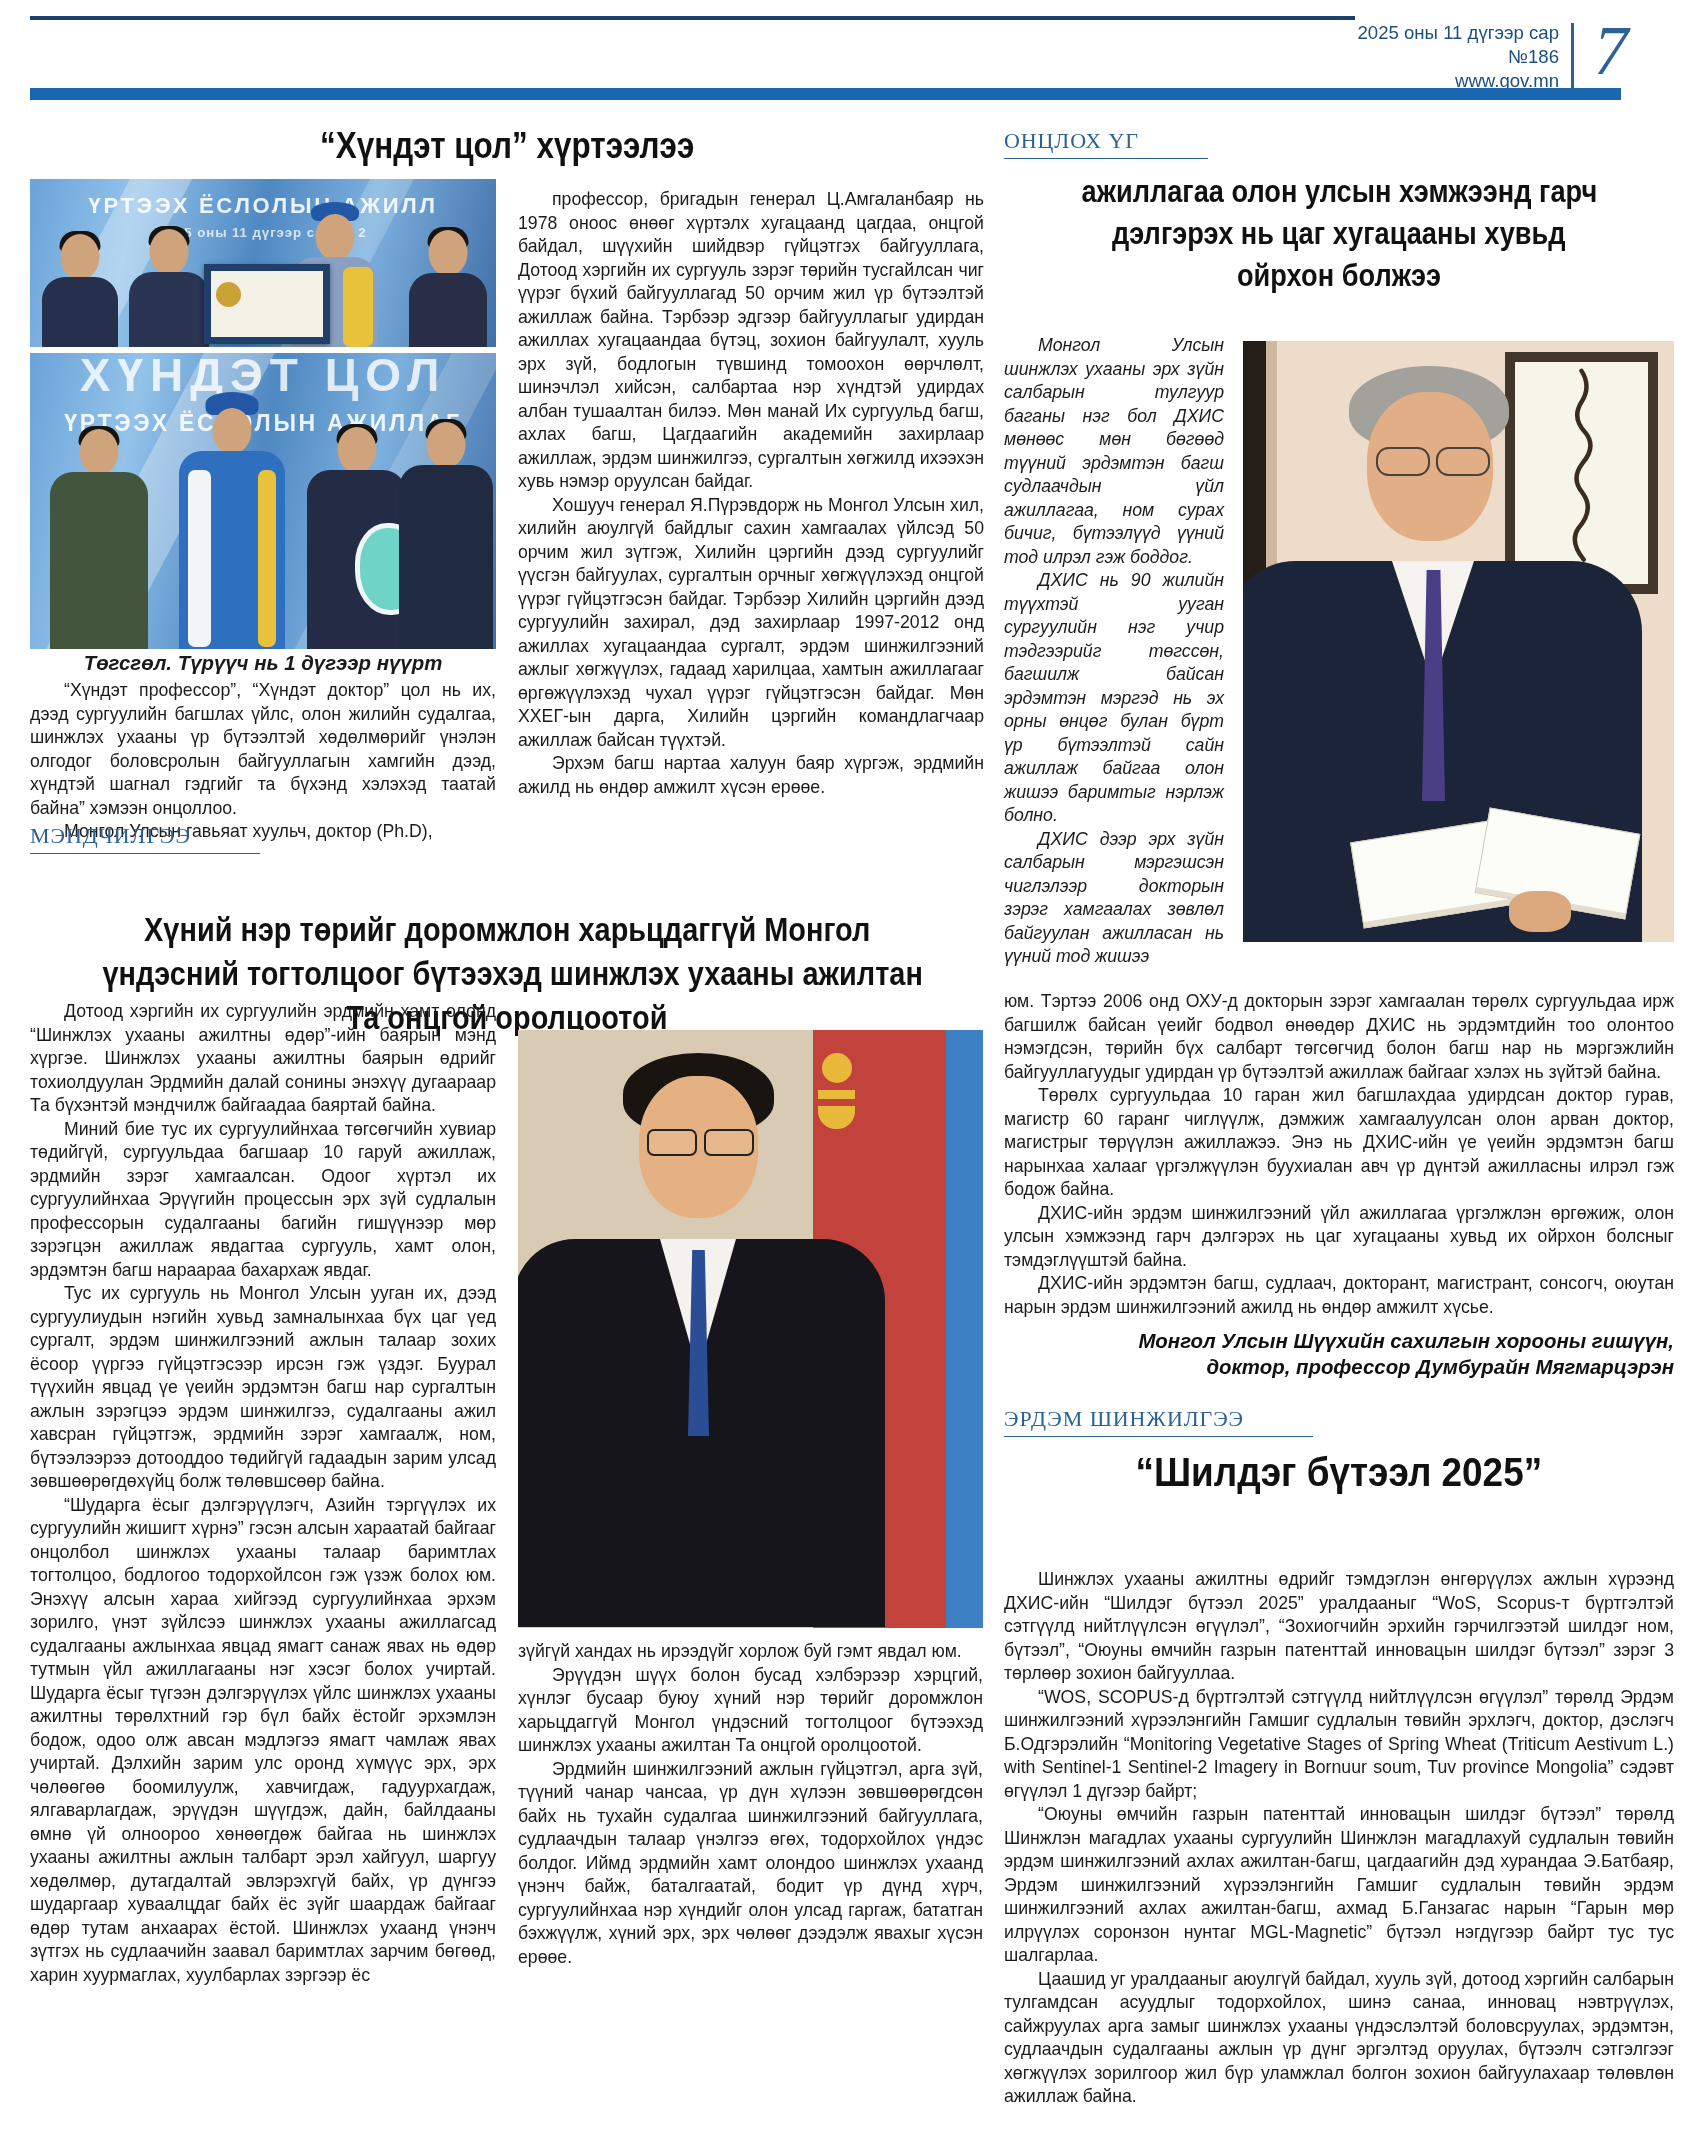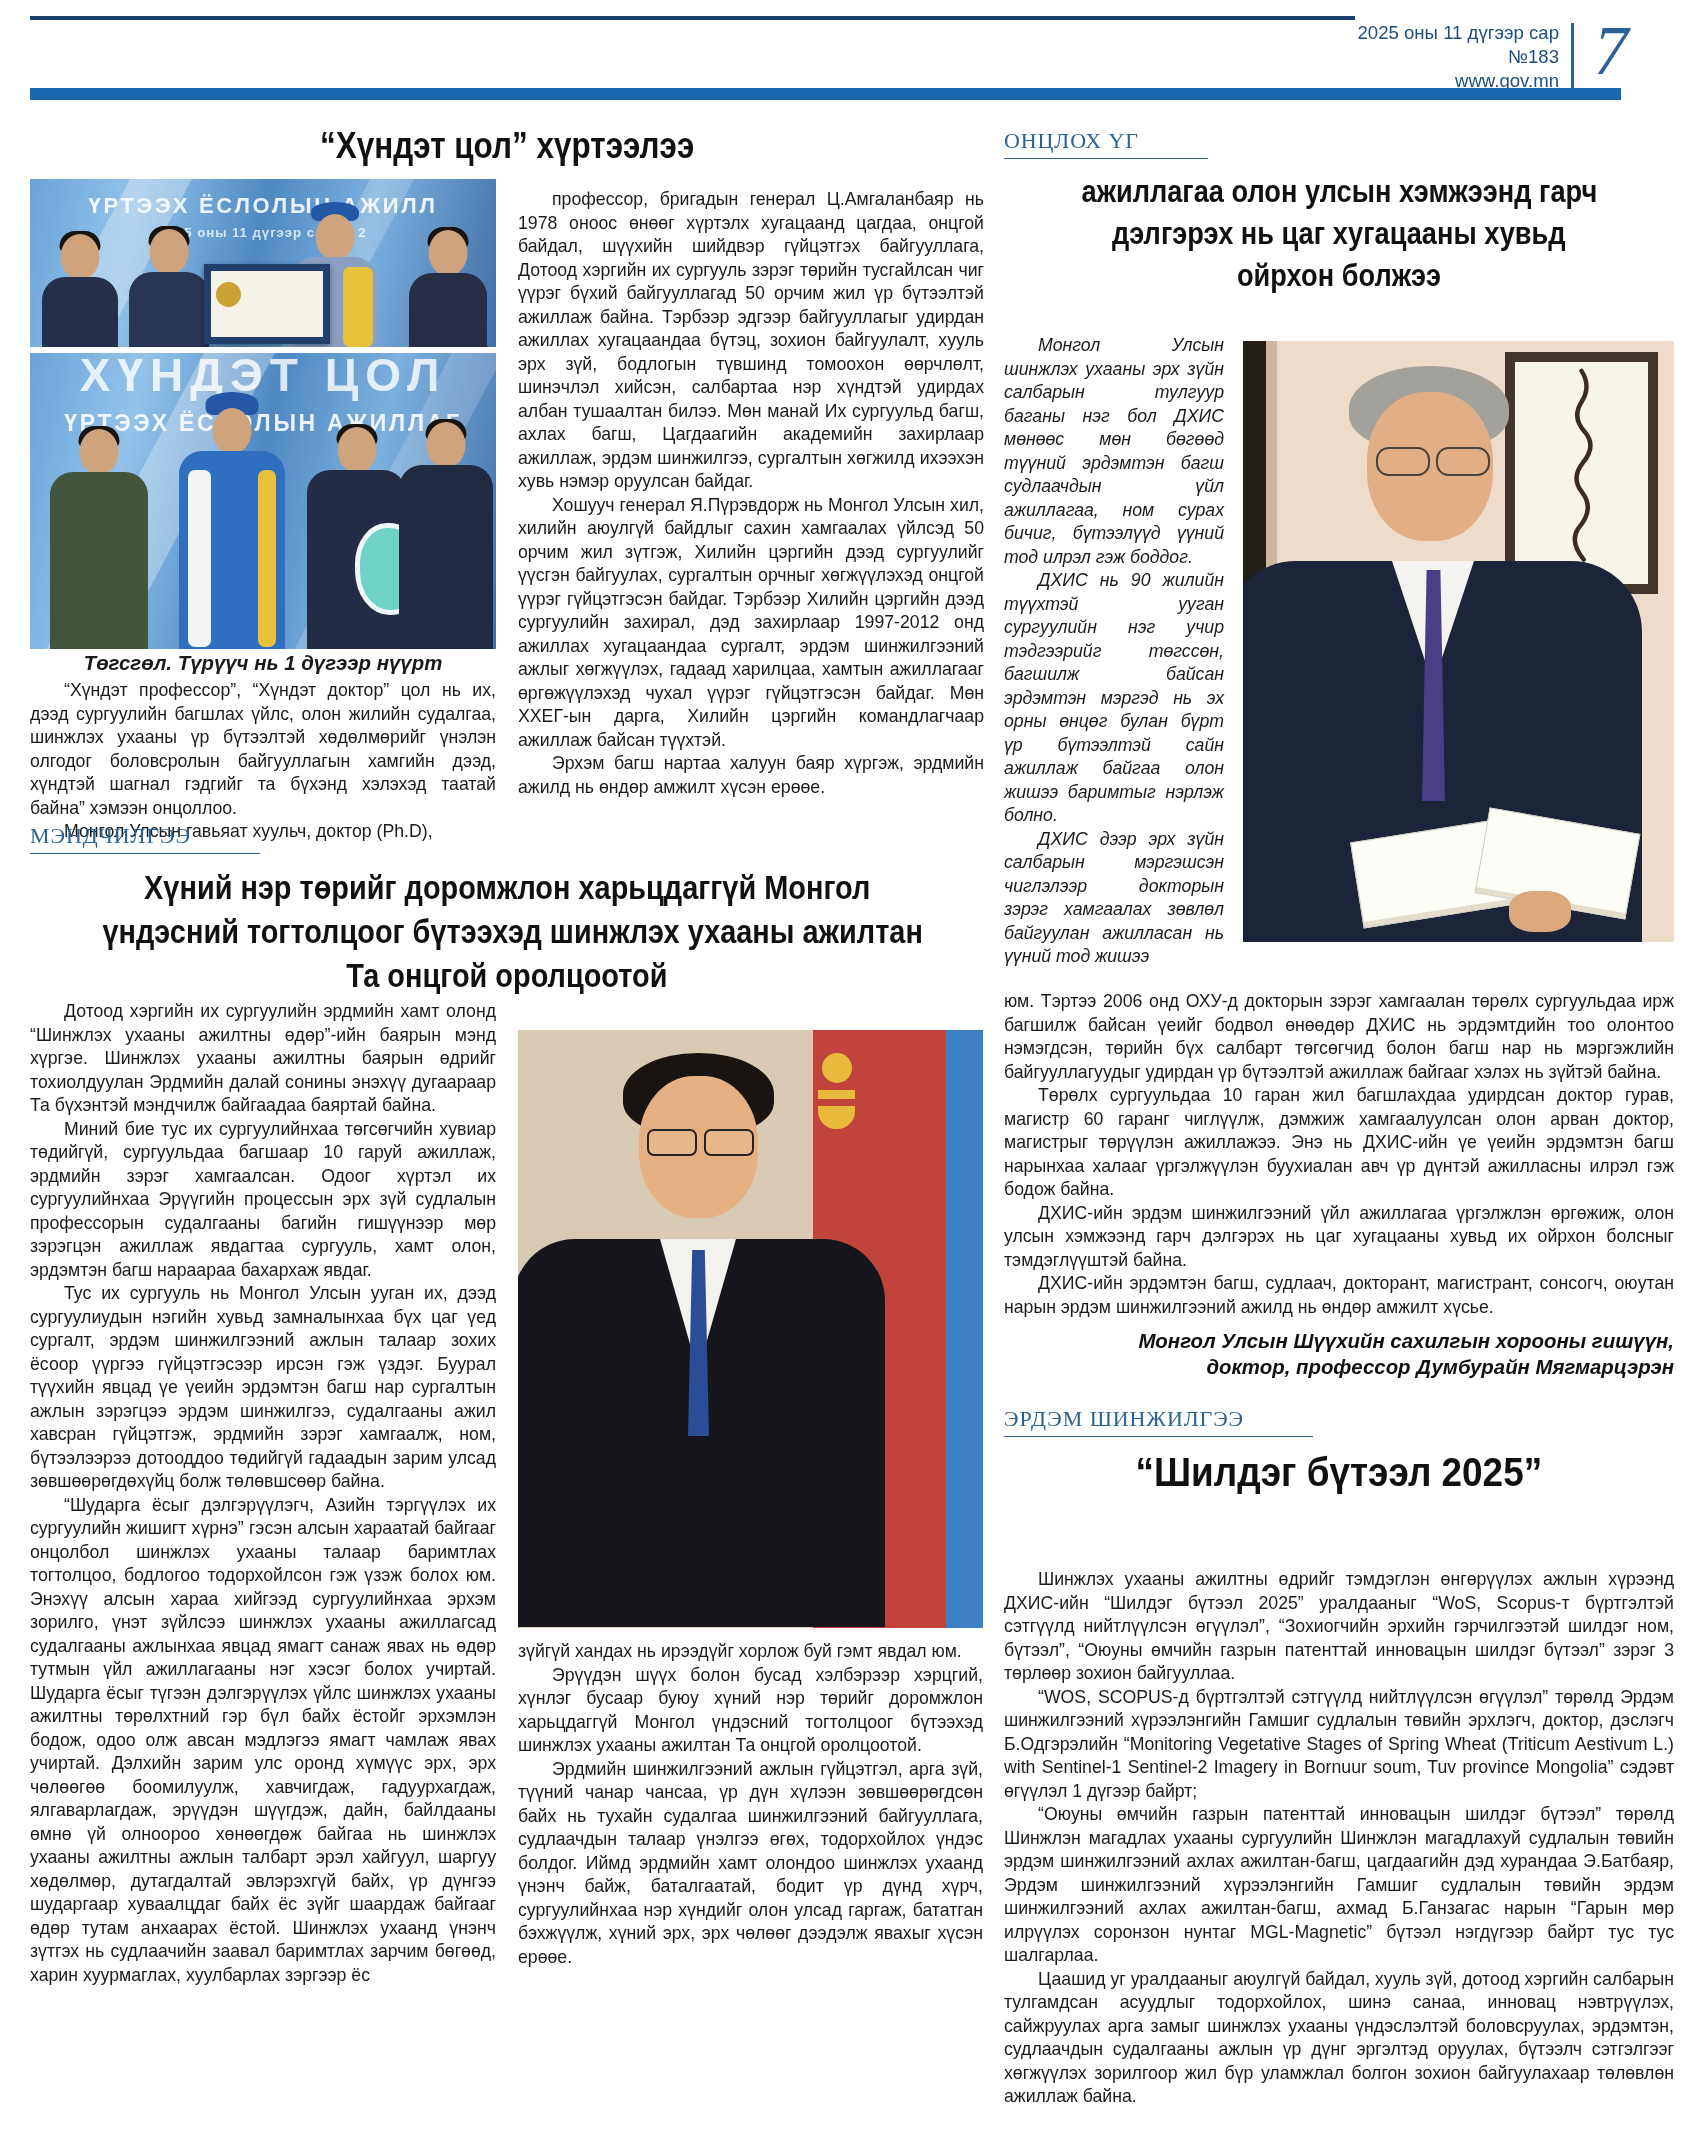--- a/index.html
+++ b/index.html
@@ -54,21 +54,21 @@
   .book{position:absolute;background:#fdfdf8;border:0.9px solid #cfc9bb;box-shadow:inset 0 -5.3px 0 #e4ddcd;}
 </style>
 </head>
 <body>
 
 <div class="page">
 
   <div class="top-rule"></div>
   <div class="masthead-meta">
     <div>2025 оны 11 дүгээр сар</div>
-    <div>№183</div>
+    <div>№186</div>
     <div>www.gov.mn</div>
   </div>
   <div class="masthead-divider"></div>
   <div class="page-number">7</div>
   <div class="thick-bar"></div>
 
   <div class="art-title" style="left:30px;top:124px;width:954px;font-size:37px;line-height:44px;">
     <div class="tl"><span>“Хүндэт цол” хүртээлээ</span></div>
   </div>
 
@@ -141,21 +141,21 @@
   </div>
 
   <div class="body-col" style="left:518px;top:188px;width:466px;">
     <p>профессор, бригадын генерал Ц.Амгаланбаяр нь 1978 оноос өнөөг хүртэлх хугацаанд цагдаа, онцгой байдал, шүүхийн шийдвэр гүйцэтгэх байгууллага, Дотоод хэргийн их сургууль зэрэг төрийн тусгайлсан чиг үүрэг бүхий байгууллагад 50 орчим жил үр бүтээлтэй ажиллаж байна. Тэрбээр эдгээр байгууллагыг удирдан ажиллах хугацаандаа бүтэц, зохион байгуулалт, хууль эрх зүй, бодлогын түвшинд томоохон өөрчлөлт, шинэчлэл хийсэн, салбартаа нэр хүндтэй удирдах албан тушаалтан билээ. Мөн манай Их сургуульд багш, ахлах багш, Цагдаагийн академийн захирлаар ажиллаж, эрдэм шинжилгээ, сургалтын хөгжилд ихээхэн хувь нэмэр оруулсан байдаг.</p>
     <p>Хошууч генерал Я.Пүрэвдорж нь Монгол Улсын хил, хилийн аюулгүй байдлыг сахин хамгаалах үйлсэд 50 орчим жил зүтгэж, Хилийн цэргийн дээд сургуулийг үүсгэн байгуулах, сургалтын орчныг хөгжүүлэхэд онцгой үүрэг гүйцэтгэсэн байдаг. Тэрбээр Хилийн цэргийн дээд сургуулийн захирал, дэд захирлаар 1997-2012 онд ажиллах хугацаандаа сургалт, эрдэм шинжилгээний ажлыг хөгжүүлэх, гадаад харилцаа, хамтын ажиллагааг өргөжүүлэхэд чухал үүрэг гүйцэтгэсэн байдаг. Мөн ХХЕГ-ын дарга, Хилийн цэргийн командлагчаар ажиллаж байсан түүхтэй.</p>
     <p>Эрхэм багш нартаа халуун баяр хүргэж, эрдмийн ажилд нь өндөр амжилт хүсэн ерөөе.</p>
   </div>
 
   <div class="section-label" style="left:30px;top:823px;">МЭНДЧИЛГЭЭ</div>
 
-  <div class="art-title" style="left:30px;top:865px;width:954px;font-size:34px;line-height:44px;text-decoration:underline;">
+  <div class="art-title" style="left:30px;top:907px;width:954px;font-size:34px;line-height:44px;text-decoration:underline;">
     <div class="tl"><span>Хүний нэр төрийг доромжлон харьцдаггүй Монгол</span></div>
     <div class="tl"><span>үндэсний тогтолцоог бүтээхэд шинжлэх ухааны ажилтан</span></div>
     <div class="tl"><span>Та онцгой оролцоотой</span></div>
   </div>
 
   <div class="body-col" style="left:30px;top:1000px;width:466px;height:1146px;overflow:hidden;">
     <p>Дотоод хэргийн их сургуулийн эрдмийн хамт олонд “Шинжлэх ухааны ажилтны өдөр”-ийн баярын мэнд хүргэе. Шинжлэх ухааны ажилтны баярын өдрийг тохиолдуулан Эрдмийн далай сонины энэхүү дугаараар Та бүхэнтэй мэндчилж байгаадаа баяртай байна.</p>
     <p>Миний бие тус их сургуулийнхаа төгсөгчийн хувиар төдийгүй, сургуульдаа багшаар 10 гаруй ажиллаж, эрдмийн зэрэг хамгаалсан. Одоог хүртэл их сургуулийнхаа Эрүүгийн процессын эрх зүй судлалын профессорын судалгааны багийн гишүүнээр мөр зэрэгцэн ажиллаж явдагтаа сургууль, хамт олон, эрдэмтэн багш нараараа бахархаж явдаг.</p>
     <p>Тус их сургууль нь Монгол Улсын ууган их, дээд сургуулиудын нэгийн хувьд замналынхаа бүх цаг үед сургалт, эрдэм шинжилгээний ажлын талаар зохих ёсоор үүргээ гүйцэтгэсээр ирсэн гэж үздэг. Буурал түүхийн явцад үе үеийн эрдэмтэн багш нар сургалтын ажлын зэрэгцээ эрдэм шинжилгээ, судалгааны ажил хавсран гүйцэтгэж, эрдмийн зэрэг хамгаалж, ном, бүтээлээрээ дотооддоо төдийгүй гадаадын зарим улсад зөвшөөрөгдөхүйц болж төлөвшсөөр байна.</p>
     <p>“Шударга ёсыг дэлгэрүүлэгч, Азийн тэргүүлэх их сургуулийн жишигт хүрнэ” гэсэн алсын хараатай байгааг онцолбол шинжлэх ухааны талаар баримтлах тогтолцоо, бодлогоо тодорхойлсон гэж үзэж болох юм. Энэхүү алсын хараа хийгээд сургуулийнхаа эрхэм зорилго, үнэт зүйлсээ шинжлэх ухааны ажиллагсад судалгааны ажлынхаа явцад ямагт санаж явах нь өдөр тутмын үйл ажиллагааны нэг хэсэг болох учиртай. Шударга ёсыг түгээн дэлгэрүүлэх үйлс шинжлэх ухааны ажилтны төрөлхтний гэр бүл байх ёстойг эрхэмлэн бодож, одоо олж авсан мэдлэгээ ямагт чамлаж явах учиртай. Дэлхийн зарим улс оронд хүмүүс эрх, эрх чөлөөгөө боомилуулж, хавчигдаж, гадуурхагдаж, ялгаварлагдаж, эрүүдэн шүүгдэж, дайн, байлдааны өмнө үй олноороо хөнөөгдөж байгаа нь шинжлэх ухааны ажилтны ажлын талбарт эрэл хайгуул, шаргуу хөдөлмөр, дутагдалтай эвлэрэхгүй байх, үр дүнгээ шударгаар хуваалцдаг байх ёс зүйг шаардаж байгааг өдөр тутам анхаарах ёстой. Шинжлэх ухаанд үнэнч зүтгэх нь судлаачийн заавал баримтлах зарчим бөгөөд, харин хуурмаглах, хуулбарлах зэргээр ёс</p>

